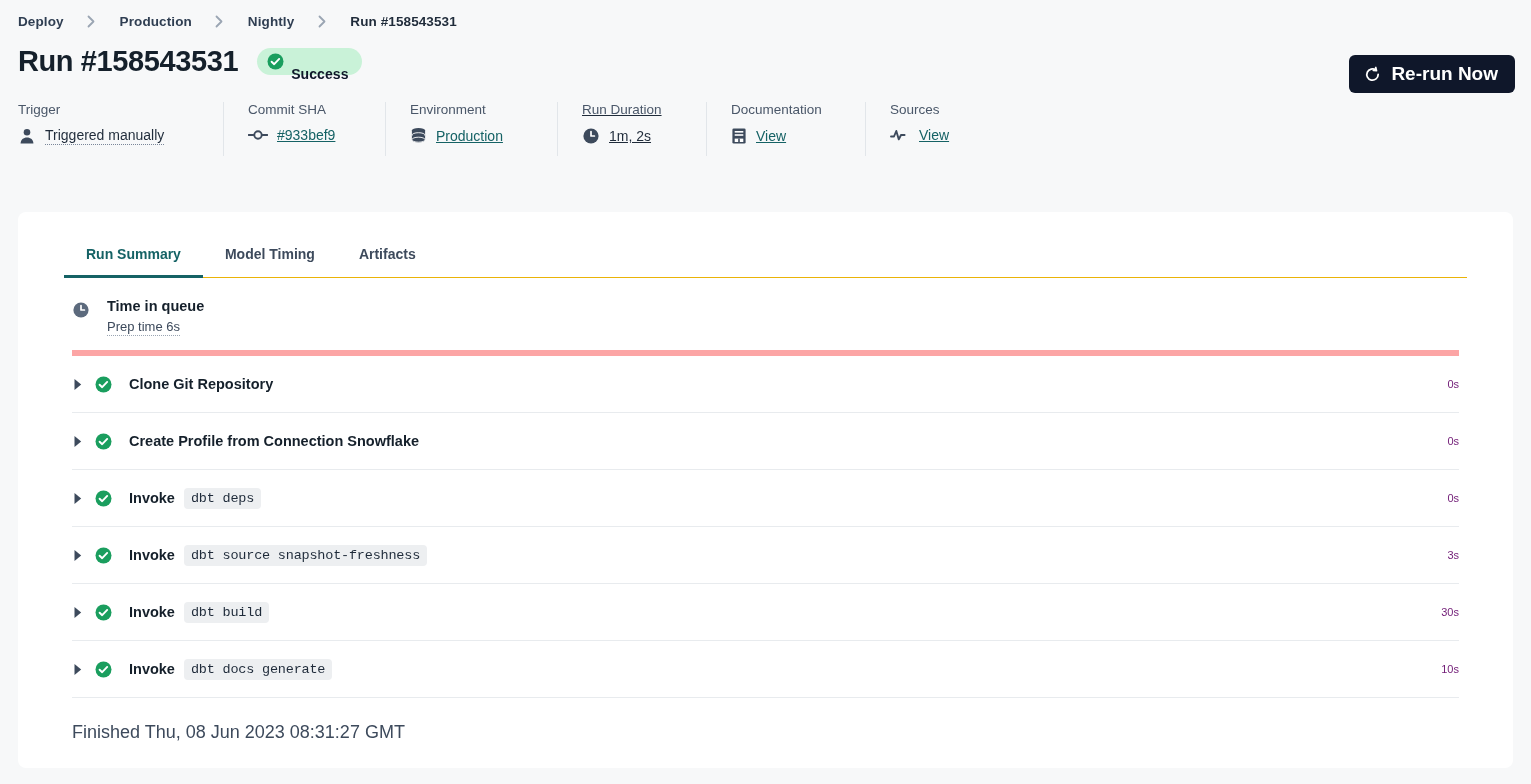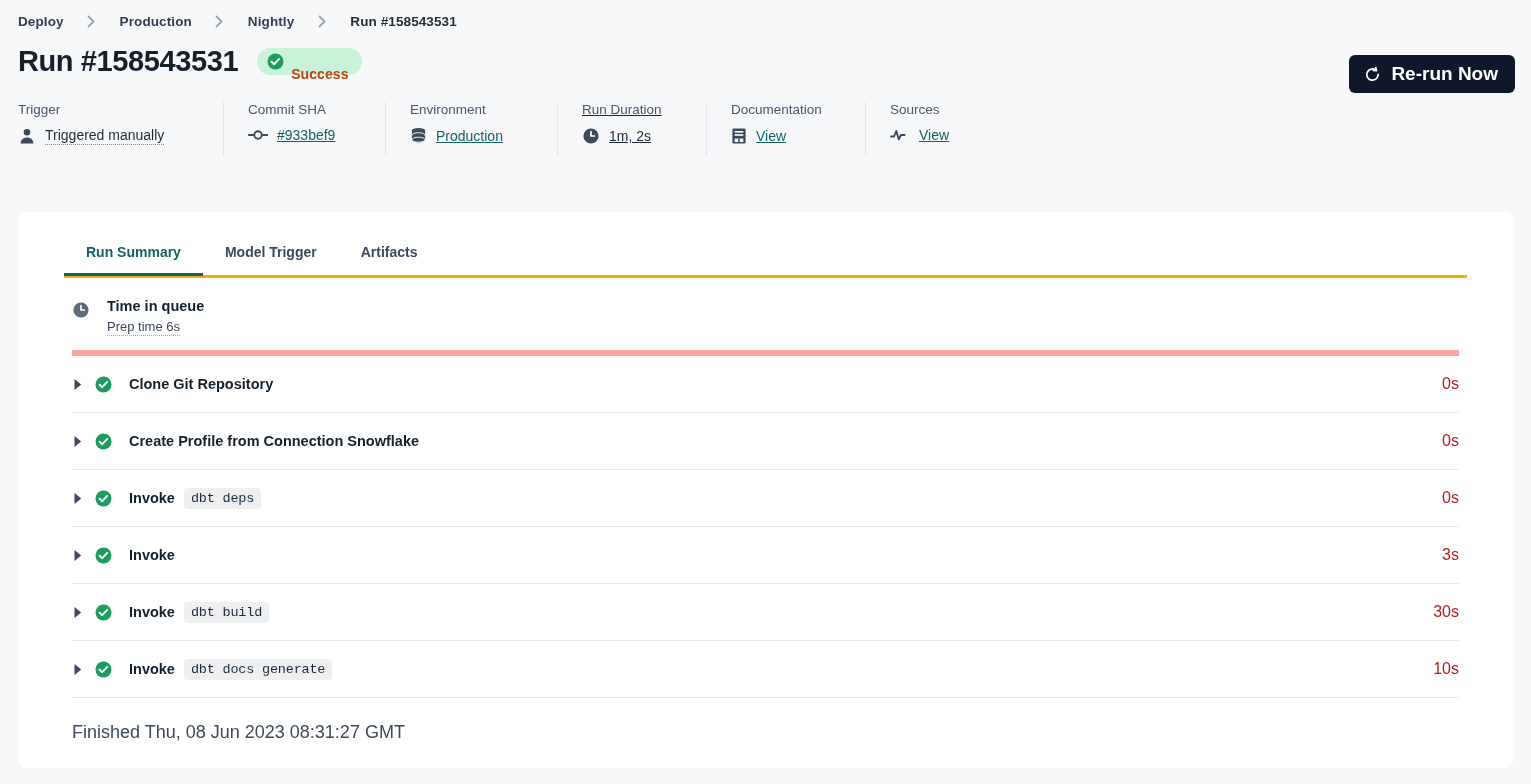--- a/index.html
+++ b/index.html
@@ -60,21 +60,21 @@
     gap: 7px;
     margin-left: 19px;
     background: #c9f2d8;
     border-radius: 999px;
     padding: 5px 13px 5px 10px;
     height: 27px;
   }
   .status-badge .badge-text {
     font-size: 14px;
     font-weight: bold;
-    color: #c2410c;
+    color: #0f172a;
     letter-spacing: 0.1px;
     margin-top: 24px;
   }
 
   .rerun-btn {
     position: absolute;
     right: 16px;
     top: 55px;
     display: inline-flex;
     align-items: center;
@@ -154,21 +154,21 @@
     width: 1495px;
     height: 556px;
     background: #ffffff;
     border-radius: 8px;
   }
 
   .tabs {
     display: flex;
     align-items: flex-end;
     margin: 0 46px;
-    border-bottom: 3px solid #eab308;
+    border-bottom: 1px solid #eab308;
     height: 66px;
     padding-top: 22px;
   }
   .tab {
     font-size: 14px;
     font-weight: bold;
     color: #3d4a5c;
     padding: 0 22px 13px 22px;
     cursor: pointer;
     border-bottom: 3px solid transparent;
@@ -233,22 +233,22 @@
     font-size: 13.5px;
     font-weight: normal;
     background: #edeff1;
     border-radius: 4px;
     padding: 3px 7px;
     color: #1f2b3a;
     letter-spacing: -0.2px;
   }
   .step-dur {
     margin-left: auto;
-    font-size: 16px;
-    color: #b91c1c;
+    font-size: 11px;
+    color: #701a75;
   }
 
   .finished {
     padding: 24px 0 0 0;
     font-size: 18px;
     color: #3d4a5c;
   }
 
   svg { display: block; }
 </style>
@@ -388,21 +388,21 @@
         <a class="meta-link">View</a>
       </span>
     </div>
 
   </div>
 
   <div class="card">
 
     <div class="tabs">
       <div class="tab active">Run Summary</div>
-      <div class="tab">Model Trigger</div>
+      <div class="tab">Model Timing</div>
       <div class="tab">Artifacts</div>
     </div>
 
     <div class="steps">
 
       <div class="queue-row">
         <span style="margin-top:3px;">
           <svg width="18" height="18" viewBox="0 0 18 18">
             <circle cx="9" cy="9" r="7.6" fill="#5c6a7d"></circle>
             <path d="M9 4.6 V9 H12.4" stroke="#ffffff" stroke-width="1.7" fill="none" stroke-linecap="round" stroke-linejoin="round"></path>
@@ -476,20 +476,21 @@
             </svg>
         </span>
         <span class="step-status">
           <svg width="17" height="17" viewBox="0 0 17 17">
             <circle cx="8.5" cy="8.5" r="8" fill="#1a9e5e"></circle>
             <path d="M4.6 8.7 L7.2 11.2 L12.2 5.9" stroke="#ffffff" stroke-width="1.9" fill="none" stroke-linecap="round" stroke-linejoin="round"></path>
           </svg>
         </span>
         <span class="step-label">
           <span>Invoke</span>
+          <span class="code-chip">dbt source snapshot-freshness</span>
         </span>
         <span class="step-dur">3s</span>
       </div>
 
       <div class="step-row">
         <span class="step-caret">
           <svg width="10" height="13" viewBox="0 0 10 13">
               <path d="M1.5 1 L8.2 6.5 L1.5 12 Z" fill="#3d4a5c"></path>
             </svg>
         </span>

